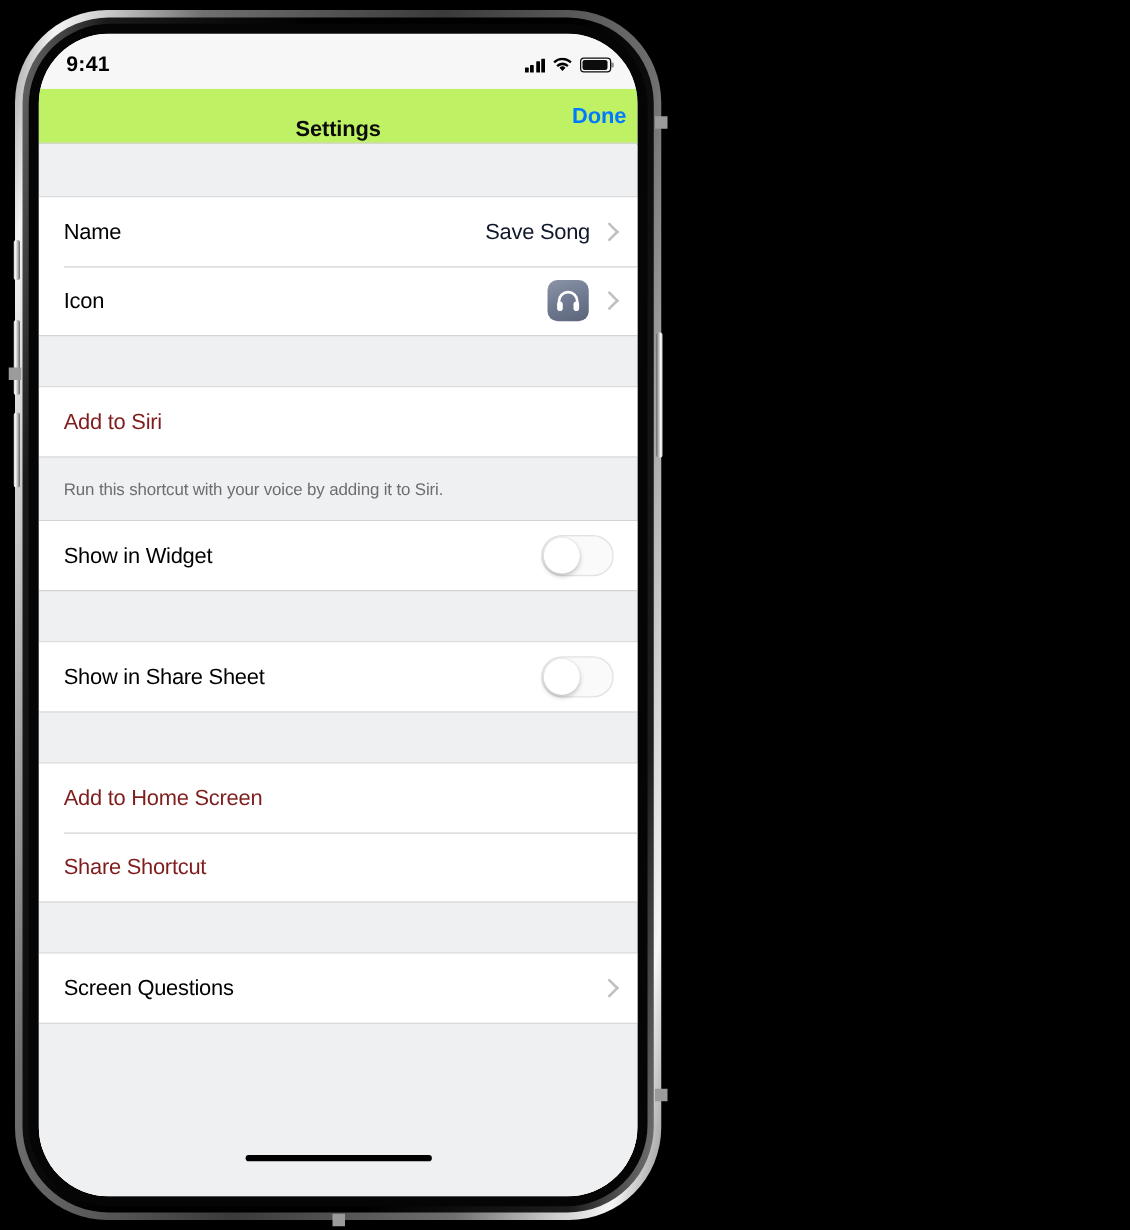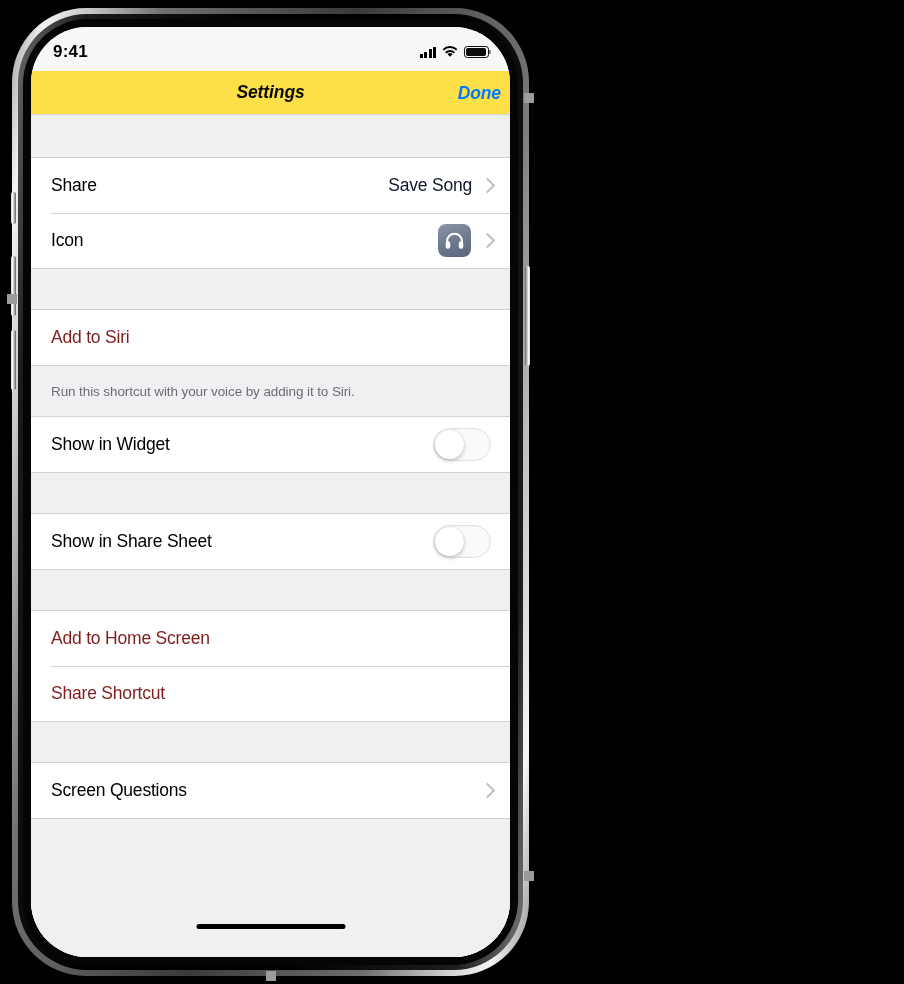--- a/index.html
+++ b/index.html
@@ -134,24 +134,23 @@
   }
   .battery i {
     position: absolute; left: 1.4px; top: 1.4px; bottom: 1.4px;
     width: 19.5px; background: #000; border-radius: 1.8px; display:block;
   }
 
   
   .navbar {
     position: relative; z-index: 7;
     height: 44px;
-    background: #fde047;
-    display: flex; align-items: center; justify-content: center;
+    background: #bef264;
+    display: flex; align-items: flex-end; justify-content: center;
     border-bottom: 1px solid #d3d3d6;
-    font-style: italic;
   }
   .nav-title { font-size: 17.5px; font-weight: bold; color: #0b0b0b; letter-spacing: -.1px; }
   .nav-done {
     position: absolute; right: 9px; top: 50%; transform: translateY(-50%);
     font-size: 17.5px; color: #007aff; font-weight: bold; letter-spacing: -.1px;
   }
 
   
   .content {
     position: absolute; left: 0; right: 0; top: 89px; bottom: 0;
@@ -292,21 +291,21 @@
         <div class="nav-title">Settings</div>
         <div class="nav-done">Done</div>
       </div>
 
       <div class="content">
 
         <div class="gap gap-top"></div>
 
         <div class="group">
           <div class="row">
-            <span class="row-label">Share</span>
+            <span class="row-label">Name</span>
             <span class="row-value">Save Song</span>
             <span class="chevron"></span>
           </div>
           <div class="row">
             <span class="row-label">Icon</span>
             <span class="app-icon">
               <svg width="21" height="19" viewBox="0 0 21 19">
                 <path d="M3.2 11.3V10a7.3 7.3 0 0 1 14.6 0v1.3" fill="none" stroke="#fff" stroke-width="2.1" stroke-linecap="round"></path>
                 <rect x="1.7" y="10.2" width="4.5" height="7.6" rx="2.25" fill="#fff"></rect>
                 <rect x="14.8" y="10.2" width="4.5" height="7.6" rx="2.25" fill="#fff"></rect>

